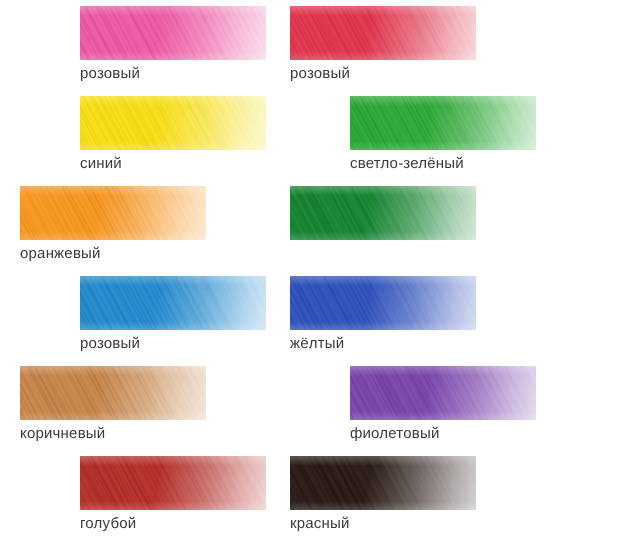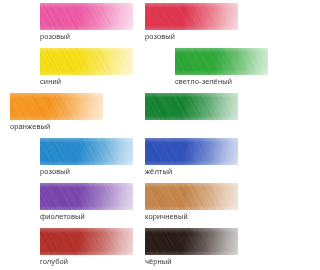--- a/index.html
+++ b/index.html
@@ -753,20 +753,105 @@
             <line x1="125.28" y1="-4" x2="151.28" y2="44" stroke="#23409b" stroke-width="0.53" stroke-linecap="round" opacity="0.28"></line>
             <line x1="126.34" y1="-4" x2="152.34" y2="44" stroke="#23409b" stroke-width="0.76" stroke-linecap="round" opacity="0.82"></line>
             <line x1="129.47" y1="-4" x2="155.47" y2="44" stroke="#23409b" stroke-width="1.39" stroke-linecap="round" opacity="0.47"></line>
           </svg>
           <div class="softtop"></div>
           <div class="fade"></div>
         </div>
       <div class="label">жёлтый</div>
     </div>
 
+    <div class="cell right">
+      <div class="patch">
+          <div class="ink" style="background: rgb(201, 138, 80);"></div>
+          <svg class="hatch" viewBox="0 0 120 40" preserveAspectRatio="none">
+            <line x1="-40.06" y1="-4" x2="-14.06" y2="44" stroke="#a96c36" stroke-width="1.22" stroke-linecap="round" opacity="0.39"></line>
+            <line x1="-37.83" y1="-4" x2="-11.83" y2="44" stroke="#a96c36" stroke-width="0.61" stroke-linecap="round" opacity="0.84"></line>
+            <line x1="-34.25" y1="-4" x2="-8.25" y2="44" stroke="#a96c36" stroke-width="1.27" stroke-linecap="round" opacity="0.74"></line>
+            <line x1="-31.52" y1="-4" x2="-5.52" y2="44" stroke="#a96c36" stroke-width="0.59" stroke-linecap="round" opacity="0.60"></line>
+            <line x1="-29.50" y1="-4" x2="-3.50" y2="44" stroke="#a96c36" stroke-width="0.63" stroke-linecap="round" opacity="0.71"></line>
+            <line x1="-28.97" y1="-4" x2="-2.97" y2="44" stroke="#a96c36" stroke-width="1.33" stroke-linecap="round" opacity="0.77"></line>
+            <line x1="-26.12" y1="-4" x2="-0.12" y2="44" stroke="#a96c36" stroke-width="0.81" stroke-linecap="round" opacity="0.81"></line>
+            <line x1="-23.15" y1="-4" x2="2.85" y2="44" stroke="#a96c36" stroke-width="1.30" stroke-linecap="round" opacity="0.42"></line>
+            <line x1="-22.38" y1="-4" x2="3.62" y2="44" stroke="#a96c36" stroke-width="1.45" stroke-linecap="round" opacity="0.30"></line>
+            <line x1="-18.48" y1="-4" x2="7.52" y2="44" stroke="#a96c36" stroke-width="0.63" stroke-linecap="round" opacity="0.71"></line>
+            <line x1="-16.97" y1="-4" x2="9.03" y2="44" stroke="#a96c36" stroke-width="1.08" stroke-linecap="round" opacity="0.64"></line>
+            <line x1="-14.03" y1="-4" x2="11.97" y2="44" stroke="#a96c36" stroke-width="1.12" stroke-linecap="round" opacity="0.35"></line>
+            <line x1="-11.94" y1="-4" x2="14.06" y2="44" stroke="#a96c36" stroke-width="1.24" stroke-linecap="round" opacity="0.32"></line>
+            <line x1="-11.39" y1="-4" x2="14.61" y2="44" stroke="#a96c36" stroke-width="1.00" stroke-linecap="round" opacity="0.73"></line>
+            <line x1="-8.65" y1="-4" x2="17.35" y2="44" stroke="#a96c36" stroke-width="0.89" stroke-linecap="round" opacity="0.44"></line>
+            <line x1="-7.50" y1="-4" x2="18.50" y2="44" stroke="#a96c36" stroke-width="1.18" stroke-linecap="round" opacity="0.77"></line>
+            <line x1="-4.58" y1="-4" x2="21.42" y2="44" stroke="#a96c36" stroke-width="0.71" stroke-linecap="round" opacity="0.53"></line>
+            <line x1="-2.57" y1="-4" x2="23.43" y2="44" stroke="#a96c36" stroke-width="1.32" stroke-linecap="round" opacity="0.42"></line>
+            <line x1="0.12" y1="-4" x2="26.12" y2="44" stroke="#a96c36" stroke-width="0.87" stroke-linecap="round" opacity="0.81"></line>
+            <line x1="3.79" y1="-4" x2="29.79" y2="44" stroke="#a96c36" stroke-width="1.45" stroke-linecap="round" opacity="0.50"></line>
+            <line x1="6.64" y1="-4" x2="32.64" y2="44" stroke="#a96c36" stroke-width="0.53" stroke-linecap="round" opacity="0.30"></line>
+            <line x1="8.74" y1="-4" x2="34.74" y2="44" stroke="#a96c36" stroke-width="1.19" stroke-linecap="round" opacity="0.64"></line>
+            <line x1="10.23" y1="-4" x2="36.23" y2="44" stroke="#a96c36" stroke-width="1.31" stroke-linecap="round" opacity="0.67"></line>
+            <line x1="12.86" y1="-4" x2="38.86" y2="44" stroke="#a96c36" stroke-width="1.47" stroke-linecap="round" opacity="0.81"></line>
+            <line x1="15.75" y1="-4" x2="41.75" y2="44" stroke="#a96c36" stroke-width="1.48" stroke-linecap="round" opacity="0.39"></line>
+            <line x1="17.19" y1="-4" x2="43.19" y2="44" stroke="#a96c36" stroke-width="1.29" stroke-linecap="round" opacity="0.47"></line>
+            <line x1="19.54" y1="-4" x2="45.54" y2="44" stroke="#a96c36" stroke-width="0.80" stroke-linecap="round" opacity="0.35"></line>
+            <line x1="22.19" y1="-4" x2="48.19" y2="44" stroke="#a96c36" stroke-width="0.52" stroke-linecap="round" opacity="0.84"></line>
+            <line x1="23.45" y1="-4" x2="49.45" y2="44" stroke="#a96c36" stroke-width="0.67" stroke-linecap="round" opacity="0.34"></line>
+            <line x1="25.40" y1="-4" x2="51.40" y2="44" stroke="#a96c36" stroke-width="0.62" stroke-linecap="round" opacity="0.29"></line>
+            <line x1="28.73" y1="-4" x2="54.73" y2="44" stroke="#a96c36" stroke-width="1.42" stroke-linecap="round" opacity="0.38"></line>
+            <line x1="29.62" y1="-4" x2="55.62" y2="44" stroke="#a96c36" stroke-width="1.43" stroke-linecap="round" opacity="0.31"></line>
+            <line x1="32.29" y1="-4" x2="58.29" y2="44" stroke="#a96c36" stroke-width="1.17" stroke-linecap="round" opacity="0.73"></line>
+            <line x1="34.44" y1="-4" x2="60.44" y2="44" stroke="#a96c36" stroke-width="1.50" stroke-linecap="round" opacity="0.34"></line>
+            <line x1="37.85" y1="-4" x2="63.85" y2="44" stroke="#a96c36" stroke-width="0.86" stroke-linecap="round" opacity="0.26"></line>
+            <line x1="39.95" y1="-4" x2="65.95" y2="44" stroke="#a96c36" stroke-width="1.14" stroke-linecap="round" opacity="0.80"></line>
+            <line x1="42.20" y1="-4" x2="68.20" y2="44" stroke="#a96c36" stroke-width="1.34" stroke-linecap="round" opacity="0.83"></line>
+            <line x1="44.29" y1="-4" x2="70.29" y2="44" stroke="#a96c36" stroke-width="0.54" stroke-linecap="round" opacity="0.49"></line>
+            <line x1="46.58" y1="-4" x2="72.58" y2="44" stroke="#a96c36" stroke-width="1.42" stroke-linecap="round" opacity="0.65"></line>
+            <line x1="48.97" y1="-4" x2="74.97" y2="44" stroke="#a96c36" stroke-width="0.95" stroke-linecap="round" opacity="0.82"></line>
+            <line x1="52.09" y1="-4" x2="78.09" y2="44" stroke="#a96c36" stroke-width="0.68" stroke-linecap="round" opacity="0.48"></line>
+            <line x1="54.17" y1="-4" x2="80.17" y2="44" stroke="#a96c36" stroke-width="1.45" stroke-linecap="round" opacity="0.78"></line>
+            <line x1="54.79" y1="-4" x2="80.79" y2="44" stroke="#a96c36" stroke-width="0.69" stroke-linecap="round" opacity="0.81"></line>
+            <line x1="57.87" y1="-4" x2="83.87" y2="44" stroke="#a96c36" stroke-width="0.97" stroke-linecap="round" opacity="0.75"></line>
+            <line x1="60.72" y1="-4" x2="86.72" y2="44" stroke="#a96c36" stroke-width="1.03" stroke-linecap="round" opacity="0.42"></line>
+            <line x1="61.58" y1="-4" x2="87.58" y2="44" stroke="#a96c36" stroke-width="0.74" stroke-linecap="round" opacity="0.67"></line>
+            <line x1="63.56" y1="-4" x2="89.56" y2="44" stroke="#a96c36" stroke-width="0.57" stroke-linecap="round" opacity="0.39"></line>
+            <line x1="65.43" y1="-4" x2="91.43" y2="44" stroke="#a96c36" stroke-width="1.24" stroke-linecap="round" opacity="0.77"></line>
+            <line x1="67.66" y1="-4" x2="93.66" y2="44" stroke="#a96c36" stroke-width="1.22" stroke-linecap="round" opacity="0.60"></line>
+            <line x1="70.95" y1="-4" x2="96.95" y2="44" stroke="#a96c36" stroke-width="1.45" stroke-linecap="round" opacity="0.66"></line>
+            <line x1="73.38" y1="-4" x2="99.38" y2="44" stroke="#a96c36" stroke-width="1.32" stroke-linecap="round" opacity="0.76"></line>
+            <line x1="75.50" y1="-4" x2="101.50" y2="44" stroke="#a96c36" stroke-width="0.78" stroke-linecap="round" opacity="0.28"></line>
+            <line x1="78.90" y1="-4" x2="104.90" y2="44" stroke="#a96c36" stroke-width="0.66" stroke-linecap="round" opacity="0.39"></line>
+            <line x1="80.31" y1="-4" x2="106.31" y2="44" stroke="#a96c36" stroke-width="1.23" stroke-linecap="round" opacity="0.48"></line>
+            <line x1="82.89" y1="-4" x2="108.89" y2="44" stroke="#a96c36" stroke-width="0.64" stroke-linecap="round" opacity="0.49"></line>
+            <line x1="86.14" y1="-4" x2="112.14" y2="44" stroke="#a96c36" stroke-width="0.76" stroke-linecap="round" opacity="0.78"></line>
+            <line x1="89.41" y1="-4" x2="115.41" y2="44" stroke="#a96c36" stroke-width="0.98" stroke-linecap="round" opacity="0.68"></line>
+            <line x1="90.47" y1="-4" x2="116.47" y2="44" stroke="#a96c36" stroke-width="0.98" stroke-linecap="round" opacity="0.67"></line>
+            <line x1="92.07" y1="-4" x2="118.07" y2="44" stroke="#a96c36" stroke-width="1.31" stroke-linecap="round" opacity="0.59"></line>
+            <line x1="95.39" y1="-4" x2="121.39" y2="44" stroke="#a96c36" stroke-width="1.36" stroke-linecap="round" opacity="0.59"></line>
+            <line x1="96.06" y1="-4" x2="122.06" y2="44" stroke="#a96c36" stroke-width="1.37" stroke-linecap="round" opacity="0.51"></line>
+            <line x1="98.20" y1="-4" x2="124.20" y2="44" stroke="#a96c36" stroke-width="0.74" stroke-linecap="round" opacity="0.37"></line>
+            <line x1="100.73" y1="-4" x2="126.73" y2="44" stroke="#a96c36" stroke-width="0.67" stroke-linecap="round" opacity="0.71"></line>
+            <line x1="103.49" y1="-4" x2="129.49" y2="44" stroke="#a96c36" stroke-width="0.72" stroke-linecap="round" opacity="0.60"></line>
+            <line x1="104.57" y1="-4" x2="130.57" y2="44" stroke="#a96c36" stroke-width="1.11" stroke-linecap="round" opacity="0.49"></line>
+            <line x1="107.42" y1="-4" x2="133.42" y2="44" stroke="#a96c36" stroke-width="0.92" stroke-linecap="round" opacity="0.38"></line>
+            <line x1="108.72" y1="-4" x2="134.72" y2="44" stroke="#a96c36" stroke-width="1.21" stroke-linecap="round" opacity="0.29"></line>
+            <line x1="112.62" y1="-4" x2="138.62" y2="44" stroke="#a96c36" stroke-width="1.27" stroke-linecap="round" opacity="0.55"></line>
+            <line x1="114.87" y1="-4" x2="140.87" y2="44" stroke="#a96c36" stroke-width="1.27" stroke-linecap="round" opacity="0.57"></line>
+            <line x1="118.13" y1="-4" x2="144.13" y2="44" stroke="#a96c36" stroke-width="0.61" stroke-linecap="round" opacity="0.69"></line>
+            <line x1="119.26" y1="-4" x2="145.26" y2="44" stroke="#a96c36" stroke-width="1.44" stroke-linecap="round" opacity="0.41"></line>
+            <line x1="122.41" y1="-4" x2="148.41" y2="44" stroke="#a96c36" stroke-width="0.53" stroke-linecap="round" opacity="0.52"></line>
+            <line x1="124.81" y1="-4" x2="150.81" y2="44" stroke="#a96c36" stroke-width="1.04" stroke-linecap="round" opacity="0.46"></line>
+            <line x1="126.01" y1="-4" x2="152.01" y2="44" stroke="#a96c36" stroke-width="0.95" stroke-linecap="round" opacity="0.42"></line>
+            <line x1="128.92" y1="-4" x2="154.92" y2="44" stroke="#a96c36" stroke-width="1.44" stroke-linecap="round" opacity="0.85"></line>
+          </svg>
+          <div class="softtop"></div>
+          <div class="fade"></div>
+        </div>
+      <div class="label">коричневый</div>
+    </div>
     <div class="cell left">
       <div class="patch">
           <div class="ink" style="background: rgb(126, 75, 176);"></div>
           <svg class="hatch" viewBox="0 0 120 40" preserveAspectRatio="none">
             <line x1="-39.75" y1="-4" x2="-13.75" y2="44" stroke="#643691" stroke-width="0.72" stroke-linecap="round" opacity="0.47"></line>
             <line x1="-38.96" y1="-4" x2="-12.96" y2="44" stroke="#643691" stroke-width="0.80" stroke-linecap="round" opacity="0.55"></line>
             <line x1="-34.90" y1="-4" x2="-8.90" y2="44" stroke="#643691" stroke-width="1.05" stroke-linecap="round" opacity="0.70"></line>
             <line x1="-32.89" y1="-4" x2="-6.89" y2="44" stroke="#643691" stroke-width="0.86" stroke-linecap="round" opacity="0.55"></line>
             <line x1="-30.50" y1="-4" x2="-4.50" y2="44" stroke="#643691" stroke-width="0.61" stroke-linecap="round" opacity="0.61"></line>
             <line x1="-27.67" y1="-4" x2="-1.67" y2="44" stroke="#643691" stroke-width="1.48" stroke-linecap="round" opacity="0.53"></line>
@@ -837,105 +922,20 @@
             <line x1="118.89" y1="-4" x2="144.89" y2="44" stroke="#643691" stroke-width="0.70" stroke-linecap="round" opacity="0.61"></line>
             <line x1="122.39" y1="-4" x2="148.39" y2="44" stroke="#643691" stroke-width="0.72" stroke-linecap="round" opacity="0.64"></line>
             <line x1="124.45" y1="-4" x2="150.45" y2="44" stroke="#643691" stroke-width="0.97" stroke-linecap="round" opacity="0.77"></line>
             <line x1="126.86" y1="-4" x2="152.86" y2="44" stroke="#643691" stroke-width="0.88" stroke-linecap="round" opacity="0.31"></line>
             <line x1="130.11" y1="-4" x2="156.11" y2="44" stroke="#643691" stroke-width="0.90" stroke-linecap="round" opacity="0.65"></line>
           </svg>
           <div class="softtop"></div>
           <div class="fade"></div>
         </div>
       <div class="label">фиолетовый</div>
-    </div>
-    <div class="cell right">
-      <div class="patch">
-          <div class="ink" style="background: rgb(201, 138, 80);"></div>
-          <svg class="hatch" viewBox="0 0 120 40" preserveAspectRatio="none">
-            <line x1="-40.06" y1="-4" x2="-14.06" y2="44" stroke="#a96c36" stroke-width="1.22" stroke-linecap="round" opacity="0.39"></line>
-            <line x1="-37.83" y1="-4" x2="-11.83" y2="44" stroke="#a96c36" stroke-width="0.61" stroke-linecap="round" opacity="0.84"></line>
-            <line x1="-34.25" y1="-4" x2="-8.25" y2="44" stroke="#a96c36" stroke-width="1.27" stroke-linecap="round" opacity="0.74"></line>
-            <line x1="-31.52" y1="-4" x2="-5.52" y2="44" stroke="#a96c36" stroke-width="0.59" stroke-linecap="round" opacity="0.60"></line>
-            <line x1="-29.50" y1="-4" x2="-3.50" y2="44" stroke="#a96c36" stroke-width="0.63" stroke-linecap="round" opacity="0.71"></line>
-            <line x1="-28.97" y1="-4" x2="-2.97" y2="44" stroke="#a96c36" stroke-width="1.33" stroke-linecap="round" opacity="0.77"></line>
-            <line x1="-26.12" y1="-4" x2="-0.12" y2="44" stroke="#a96c36" stroke-width="0.81" stroke-linecap="round" opacity="0.81"></line>
-            <line x1="-23.15" y1="-4" x2="2.85" y2="44" stroke="#a96c36" stroke-width="1.30" stroke-linecap="round" opacity="0.42"></line>
-            <line x1="-22.38" y1="-4" x2="3.62" y2="44" stroke="#a96c36" stroke-width="1.45" stroke-linecap="round" opacity="0.30"></line>
-            <line x1="-18.48" y1="-4" x2="7.52" y2="44" stroke="#a96c36" stroke-width="0.63" stroke-linecap="round" opacity="0.71"></line>
-            <line x1="-16.97" y1="-4" x2="9.03" y2="44" stroke="#a96c36" stroke-width="1.08" stroke-linecap="round" opacity="0.64"></line>
-            <line x1="-14.03" y1="-4" x2="11.97" y2="44" stroke="#a96c36" stroke-width="1.12" stroke-linecap="round" opacity="0.35"></line>
-            <line x1="-11.94" y1="-4" x2="14.06" y2="44" stroke="#a96c36" stroke-width="1.24" stroke-linecap="round" opacity="0.32"></line>
-            <line x1="-11.39" y1="-4" x2="14.61" y2="44" stroke="#a96c36" stroke-width="1.00" stroke-linecap="round" opacity="0.73"></line>
-            <line x1="-8.65" y1="-4" x2="17.35" y2="44" stroke="#a96c36" stroke-width="0.89" stroke-linecap="round" opacity="0.44"></line>
-            <line x1="-7.50" y1="-4" x2="18.50" y2="44" stroke="#a96c36" stroke-width="1.18" stroke-linecap="round" opacity="0.77"></line>
-            <line x1="-4.58" y1="-4" x2="21.42" y2="44" stroke="#a96c36" stroke-width="0.71" stroke-linecap="round" opacity="0.53"></line>
-            <line x1="-2.57" y1="-4" x2="23.43" y2="44" stroke="#a96c36" stroke-width="1.32" stroke-linecap="round" opacity="0.42"></line>
-            <line x1="0.12" y1="-4" x2="26.12" y2="44" stroke="#a96c36" stroke-width="0.87" stroke-linecap="round" opacity="0.81"></line>
-            <line x1="3.79" y1="-4" x2="29.79" y2="44" stroke="#a96c36" stroke-width="1.45" stroke-linecap="round" opacity="0.50"></line>
-            <line x1="6.64" y1="-4" x2="32.64" y2="44" stroke="#a96c36" stroke-width="0.53" stroke-linecap="round" opacity="0.30"></line>
-            <line x1="8.74" y1="-4" x2="34.74" y2="44" stroke="#a96c36" stroke-width="1.19" stroke-linecap="round" opacity="0.64"></line>
-            <line x1="10.23" y1="-4" x2="36.23" y2="44" stroke="#a96c36" stroke-width="1.31" stroke-linecap="round" opacity="0.67"></line>
-            <line x1="12.86" y1="-4" x2="38.86" y2="44" stroke="#a96c36" stroke-width="1.47" stroke-linecap="round" opacity="0.81"></line>
-            <line x1="15.75" y1="-4" x2="41.75" y2="44" stroke="#a96c36" stroke-width="1.48" stroke-linecap="round" opacity="0.39"></line>
-            <line x1="17.19" y1="-4" x2="43.19" y2="44" stroke="#a96c36" stroke-width="1.29" stroke-linecap="round" opacity="0.47"></line>
-            <line x1="19.54" y1="-4" x2="45.54" y2="44" stroke="#a96c36" stroke-width="0.80" stroke-linecap="round" opacity="0.35"></line>
-            <line x1="22.19" y1="-4" x2="48.19" y2="44" stroke="#a96c36" stroke-width="0.52" stroke-linecap="round" opacity="0.84"></line>
-            <line x1="23.45" y1="-4" x2="49.45" y2="44" stroke="#a96c36" stroke-width="0.67" stroke-linecap="round" opacity="0.34"></line>
-            <line x1="25.40" y1="-4" x2="51.40" y2="44" stroke="#a96c36" stroke-width="0.62" stroke-linecap="round" opacity="0.29"></line>
-            <line x1="28.73" y1="-4" x2="54.73" y2="44" stroke="#a96c36" stroke-width="1.42" stroke-linecap="round" opacity="0.38"></line>
-            <line x1="29.62" y1="-4" x2="55.62" y2="44" stroke="#a96c36" stroke-width="1.43" stroke-linecap="round" opacity="0.31"></line>
-            <line x1="32.29" y1="-4" x2="58.29" y2="44" stroke="#a96c36" stroke-width="1.17" stroke-linecap="round" opacity="0.73"></line>
-            <line x1="34.44" y1="-4" x2="60.44" y2="44" stroke="#a96c36" stroke-width="1.50" stroke-linecap="round" opacity="0.34"></line>
-            <line x1="37.85" y1="-4" x2="63.85" y2="44" stroke="#a96c36" stroke-width="0.86" stroke-linecap="round" opacity="0.26"></line>
-            <line x1="39.95" y1="-4" x2="65.95" y2="44" stroke="#a96c36" stroke-width="1.14" stroke-linecap="round" opacity="0.80"></line>
-            <line x1="42.20" y1="-4" x2="68.20" y2="44" stroke="#a96c36" stroke-width="1.34" stroke-linecap="round" opacity="0.83"></line>
-            <line x1="44.29" y1="-4" x2="70.29" y2="44" stroke="#a96c36" stroke-width="0.54" stroke-linecap="round" opacity="0.49"></line>
-            <line x1="46.58" y1="-4" x2="72.58" y2="44" stroke="#a96c36" stroke-width="1.42" stroke-linecap="round" opacity="0.65"></line>
-            <line x1="48.97" y1="-4" x2="74.97" y2="44" stroke="#a96c36" stroke-width="0.95" stroke-linecap="round" opacity="0.82"></line>
-            <line x1="52.09" y1="-4" x2="78.09" y2="44" stroke="#a96c36" stroke-width="0.68" stroke-linecap="round" opacity="0.48"></line>
-            <line x1="54.17" y1="-4" x2="80.17" y2="44" stroke="#a96c36" stroke-width="1.45" stroke-linecap="round" opacity="0.78"></line>
-            <line x1="54.79" y1="-4" x2="80.79" y2="44" stroke="#a96c36" stroke-width="0.69" stroke-linecap="round" opacity="0.81"></line>
-            <line x1="57.87" y1="-4" x2="83.87" y2="44" stroke="#a96c36" stroke-width="0.97" stroke-linecap="round" opacity="0.75"></line>
-            <line x1="60.72" y1="-4" x2="86.72" y2="44" stroke="#a96c36" stroke-width="1.03" stroke-linecap="round" opacity="0.42"></line>
-            <line x1="61.58" y1="-4" x2="87.58" y2="44" stroke="#a96c36" stroke-width="0.74" stroke-linecap="round" opacity="0.67"></line>
-            <line x1="63.56" y1="-4" x2="89.56" y2="44" stroke="#a96c36" stroke-width="0.57" stroke-linecap="round" opacity="0.39"></line>
-            <line x1="65.43" y1="-4" x2="91.43" y2="44" stroke="#a96c36" stroke-width="1.24" stroke-linecap="round" opacity="0.77"></line>
-            <line x1="67.66" y1="-4" x2="93.66" y2="44" stroke="#a96c36" stroke-width="1.22" stroke-linecap="round" opacity="0.60"></line>
-            <line x1="70.95" y1="-4" x2="96.95" y2="44" stroke="#a96c36" stroke-width="1.45" stroke-linecap="round" opacity="0.66"></line>
-            <line x1="73.38" y1="-4" x2="99.38" y2="44" stroke="#a96c36" stroke-width="1.32" stroke-linecap="round" opacity="0.76"></line>
-            <line x1="75.50" y1="-4" x2="101.50" y2="44" stroke="#a96c36" stroke-width="0.78" stroke-linecap="round" opacity="0.28"></line>
-            <line x1="78.90" y1="-4" x2="104.90" y2="44" stroke="#a96c36" stroke-width="0.66" stroke-linecap="round" opacity="0.39"></line>
-            <line x1="80.31" y1="-4" x2="106.31" y2="44" stroke="#a96c36" stroke-width="1.23" stroke-linecap="round" opacity="0.48"></line>
-            <line x1="82.89" y1="-4" x2="108.89" y2="44" stroke="#a96c36" stroke-width="0.64" stroke-linecap="round" opacity="0.49"></line>
-            <line x1="86.14" y1="-4" x2="112.14" y2="44" stroke="#a96c36" stroke-width="0.76" stroke-linecap="round" opacity="0.78"></line>
-            <line x1="89.41" y1="-4" x2="115.41" y2="44" stroke="#a96c36" stroke-width="0.98" stroke-linecap="round" opacity="0.68"></line>
-            <line x1="90.47" y1="-4" x2="116.47" y2="44" stroke="#a96c36" stroke-width="0.98" stroke-linecap="round" opacity="0.67"></line>
-            <line x1="92.07" y1="-4" x2="118.07" y2="44" stroke="#a96c36" stroke-width="1.31" stroke-linecap="round" opacity="0.59"></line>
-            <line x1="95.39" y1="-4" x2="121.39" y2="44" stroke="#a96c36" stroke-width="1.36" stroke-linecap="round" opacity="0.59"></line>
-            <line x1="96.06" y1="-4" x2="122.06" y2="44" stroke="#a96c36" stroke-width="1.37" stroke-linecap="round" opacity="0.51"></line>
-            <line x1="98.20" y1="-4" x2="124.20" y2="44" stroke="#a96c36" stroke-width="0.74" stroke-linecap="round" opacity="0.37"></line>
-            <line x1="100.73" y1="-4" x2="126.73" y2="44" stroke="#a96c36" stroke-width="0.67" stroke-linecap="round" opacity="0.71"></line>
-            <line x1="103.49" y1="-4" x2="129.49" y2="44" stroke="#a96c36" stroke-width="0.72" stroke-linecap="round" opacity="0.60"></line>
-            <line x1="104.57" y1="-4" x2="130.57" y2="44" stroke="#a96c36" stroke-width="1.11" stroke-linecap="round" opacity="0.49"></line>
-            <line x1="107.42" y1="-4" x2="133.42" y2="44" stroke="#a96c36" stroke-width="0.92" stroke-linecap="round" opacity="0.38"></line>
-            <line x1="108.72" y1="-4" x2="134.72" y2="44" stroke="#a96c36" stroke-width="1.21" stroke-linecap="round" opacity="0.29"></line>
-            <line x1="112.62" y1="-4" x2="138.62" y2="44" stroke="#a96c36" stroke-width="1.27" stroke-linecap="round" opacity="0.55"></line>
-            <line x1="114.87" y1="-4" x2="140.87" y2="44" stroke="#a96c36" stroke-width="1.27" stroke-linecap="round" opacity="0.57"></line>
-            <line x1="118.13" y1="-4" x2="144.13" y2="44" stroke="#a96c36" stroke-width="0.61" stroke-linecap="round" opacity="0.69"></line>
-            <line x1="119.26" y1="-4" x2="145.26" y2="44" stroke="#a96c36" stroke-width="1.44" stroke-linecap="round" opacity="0.41"></line>
-            <line x1="122.41" y1="-4" x2="148.41" y2="44" stroke="#a96c36" stroke-width="0.53" stroke-linecap="round" opacity="0.52"></line>
-            <line x1="124.81" y1="-4" x2="150.81" y2="44" stroke="#a96c36" stroke-width="1.04" stroke-linecap="round" opacity="0.46"></line>
-            <line x1="126.01" y1="-4" x2="152.01" y2="44" stroke="#a96c36" stroke-width="0.95" stroke-linecap="round" opacity="0.42"></line>
-            <line x1="128.92" y1="-4" x2="154.92" y2="44" stroke="#a96c36" stroke-width="1.44" stroke-linecap="round" opacity="0.85"></line>
-          </svg>
-          <div class="softtop"></div>
-          <div class="fade"></div>
-        </div>
-      <div class="label">коричневый</div>
     </div>
 
     <div class="cell left">
       <div class="patch">
           <div class="ink" style="background: rgb(184, 53, 47);"></div>
           <svg class="hatch" viewBox="0 0 120 40" preserveAspectRatio="none">
             <line x1="-40.37" y1="-4" x2="-14.37" y2="44" stroke="#8f221f" stroke-width="0.71" stroke-linecap="round" opacity="0.77"></line>
             <line x1="-36.80" y1="-4" x2="-10.80" y2="44" stroke="#8f221f" stroke-width="1.07" stroke-linecap="round" opacity="0.44"></line>
             <line x1="-34.99" y1="-4" x2="-8.99" y2="44" stroke="#8f221f" stroke-width="0.79" stroke-linecap="round" opacity="0.80"></line>
             <line x1="-31.76" y1="-4" x2="-5.76" y2="44" stroke="#8f221f" stroke-width="1.00" stroke-linecap="round" opacity="0.52"></line>
@@ -1085,17 +1085,17 @@
             <line x1="118.22" y1="-4" x2="144.22" y2="44" stroke="#150e0c" stroke-width="1.48" stroke-linecap="round" opacity="0.75"></line>
             <line x1="120.17" y1="-4" x2="146.17" y2="44" stroke="#150e0c" stroke-width="0.74" stroke-linecap="round" opacity="0.45"></line>
             <line x1="122.54" y1="-4" x2="148.54" y2="44" stroke="#150e0c" stroke-width="0.74" stroke-linecap="round" opacity="0.25"></line>
             <line x1="125.91" y1="-4" x2="151.91" y2="44" stroke="#150e0c" stroke-width="0.63" stroke-linecap="round" opacity="0.54"></line>
             <line x1="127.67" y1="-4" x2="153.67" y2="44" stroke="#150e0c" stroke-width="1.04" stroke-linecap="round" opacity="0.54"></line>
             <line x1="130.43" y1="-4" x2="156.43" y2="44" stroke="#150e0c" stroke-width="0.62" stroke-linecap="round" opacity="0.84"></line>
           </svg>
           <div class="softtop"></div>
           <div class="fade"></div>
         </div>
-      <div class="label">чёрный</div>
+      <div class="label">красный</div>
     </div>
 
   </div>
 </div>
 
 </body></html>

